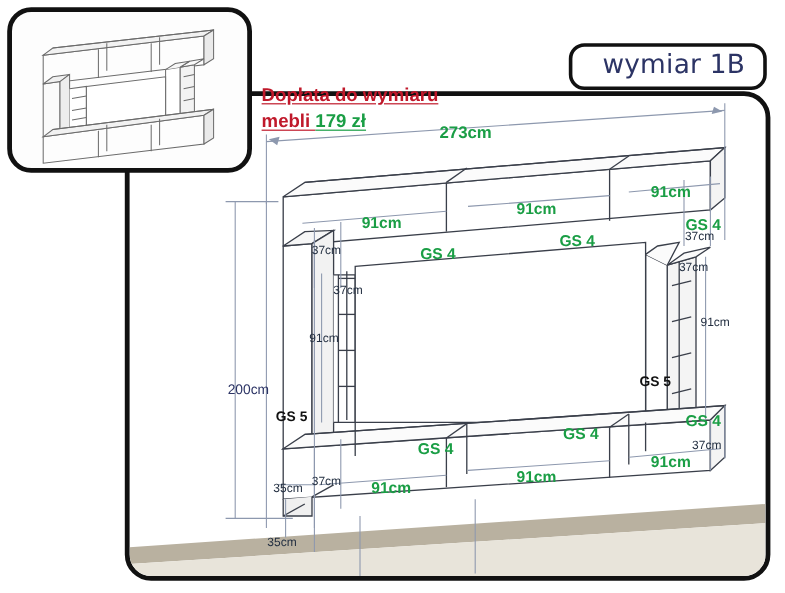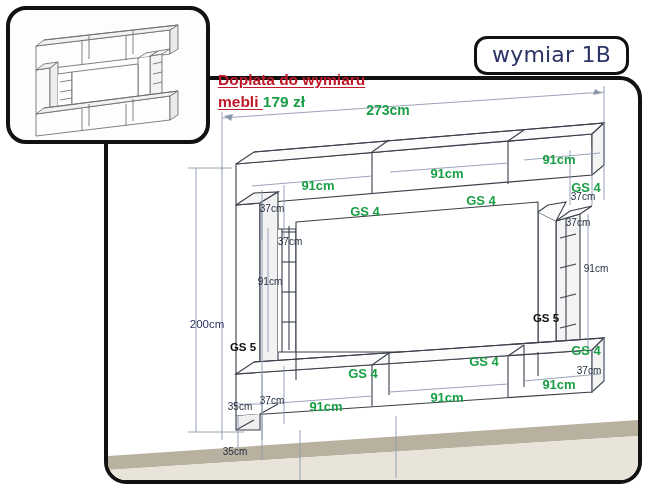--- a/index.html
+++ b/index.html
@@ -21,26 +21,26 @@
   .thumb-box{position:absolute;left:6px;top:6px;width:204px;height:138px;
     border:4px solid #111111;border-radius:20px;background:#fdfdfd;box-sizing:border-box;
     overflow:hidden;z-index:40;}
   .thumb-box svg{display:block;}
 
   
   .headline{position:absolute;left:218px;top:28px;width:230px;z-index:30;
     font-size:15.5px;font-weight:bold;line-height:1.45;color:#c0192b;margin-top:41px;}
   .headline .l1,.headline .l2{display:block;}
   .headline u{text-decoration:underline;text-underline-offset:2px;}
-  .headline .price{color:#1a9e45;text-underline-offset:2px;}
+  .headline .price{color:#1a9e45;text-decoration:underline;text-underline-offset:2px;}
 
   
   .badge{position:absolute;left:474px;top:36px;z-index:30;
     border:3px solid #111111;border-radius:13px;background:#ffffff;
-    padding:3px 15px 5px 15px;font-size:22px;color:#2c3465;
+    padding:3px 15px 5px 25px;font-size:22px;color:#2c3465;
     font-family:"DejaVu Sans",sans-serif;letter-spacing:.2px;}
 
   
   .draw{position:absolute;left:0;top:0;width:654px;height:494px;z-index:20;}
   .draw text{font-family:"Liberation Sans",sans-serif;}
   .g-dim{fill:#1a9e45;font-weight:bold;}
   .b-dim{fill:#243042;font-weight:normal;}
   .k-lbl{fill:#111111;font-weight:bold;}
   .n-dim{fill:#2c3465;font-weight:normal;}
 </style>

